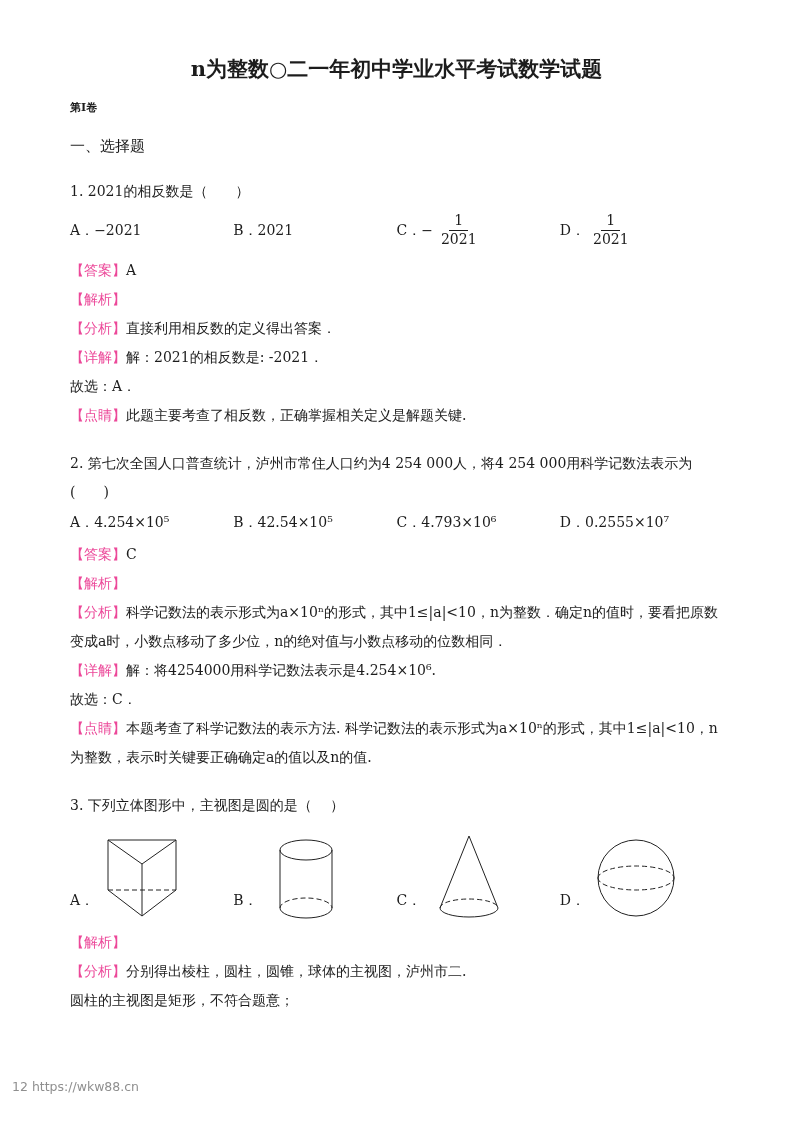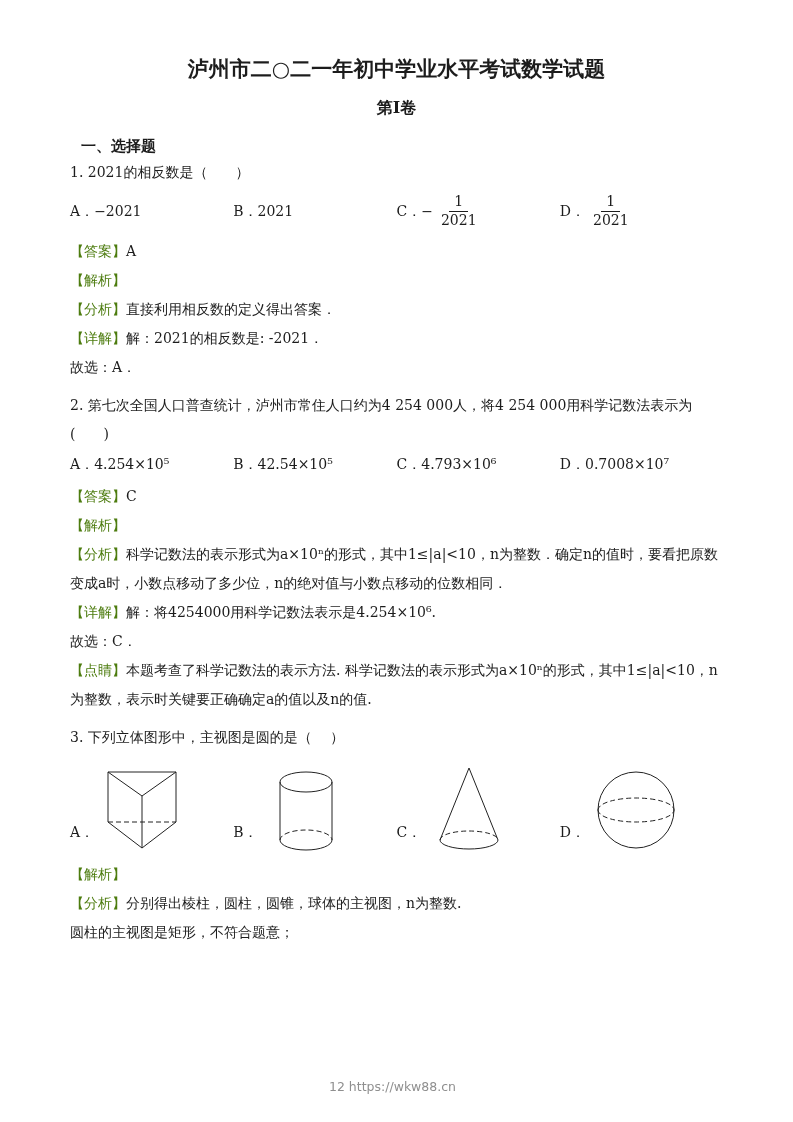--- a/index.html
+++ b/index.html
@@ -18,39 +18,37 @@
     padding: 54px 70px 0 70px;
     overflow: hidden;
   }
   .title {
     font-size: 21px;
     font-weight: 700;
     text-align: center;
     line-height: 30px;
   }
   .volume {
-    font-size: 16px;
+    font-size: 11px;
     font-weight: 700;
-    text-align: center;
     margin-top: 13px;
     line-height: 22px;
   }
   .section {
     font-size: 15px;
-    font-weight: 700;
+    font-weight: 400;
     margin-top: 15px;
     line-height: 24px;
-    margin-left: 11px;
   }
   .line, .stem {
     font-size: 14px;
     line-height: 29px;
   }
-  .stem { margin-top: 0; }
-  .lbl { color: #4d7c0f; }
+  .stem { margin-top: 19px; }
+  .lbl { color: #ec4899; }
   .options {
     display: flex;
     margin: 1px 0 3px 0;
   }
   .options .opt {
     flex: 1;
     display: flex;
     align-items: center;
     font-size: 14px;
     line-height: 29px;
@@ -81,32 +79,33 @@
   .figlabel {
     font-size: 14px;
     margin: 0 8px 16px 0;
   }
   .fig { display: block; }
   .fig * { fill: none; stroke: #222222; stroke-width: 1; }
   .qgap { margin-top: 9px; }
   .footer {
     position: absolute;
     left: 0; right: 8px; bottom: 28px;
-    text-align: center;
+    text-align: left;
     font-size: 12.5px;
     color: #8f8f8f;
     font-family: "DejaVu Sans", "Liberation Sans", sans-serif;
+    padding-left: 12px;
   }
 </style>
 </head>
 <body>
 
 <div class="page">
 
-  <h1 class="title">泸州市二○二一年初中学业水平考试数学试题</h1>
+  <h1 class="title">n为整数○二一年初中学业水平考试数学试题</h1>
   <h2 class="volume">第I卷</h2>
   <h3 class="section">一、选择题</h3>
 
   <div>
     <p class="stem">1. 2021的相反数是（　　）</p>
 
     <div class="options tallrow">
       <span class="opt">
         <span>A．</span>
           <span>−2021</span>
@@ -138,41 +137,44 @@
     <p class="line">
       <span class="lbl">【解析】</span>
     </p>
     <p class="line">
       <span class="lbl">【分析】</span><span>直接利用相反数的定义得出答案．</span>
     </p>
     <p class="line">
       <span class="lbl">【详解】</span><span>解：2021的相反数是: -2021．</span>
     </p>
     <p class="line">故选：A．</p>
+    <p class="line">
+      <span class="lbl">【点睛】</span><span>此题主要考查了相反数，正确掌握相关定义是解题关键.</span>
+    </p>
   </div>
 
   <div class="qgap">
     <p class="stem">2. 第七次全国人口普查统计，泸州市常住人口约为4 254 000人，将4 254 000用科学记数法表示为(　　)</p>
 
     <div class="options">
       <span class="opt">
         <span>A．</span>
           <span>4.254×10⁵</span>
       </span>
       <span class="opt">
         <span>B．</span>
           <span>42.54×10⁵</span>
       </span>
       <span class="opt">
         <span>C．</span>
           <span>4.793×10⁶</span>
       </span>
       <span class="opt">
         <span>D．</span>
-          <span>0.7008×10⁷</span>
+          <span>0.2555×10⁷</span>
       </span>
     </div>
 
     <p class="line">
       <span class="lbl">【答案】</span><span>C</span>
     </p>
     <p class="line">
       <span class="lbl">【解析】</span>
     </p>
     <p class="line">
@@ -228,20 +230,20 @@
           <path d="M5 52 A38 12 0 0 0 81 52" stroke-dasharray="5,3"></path>
           <path d="M5 52 A38 12 0 0 1 81 52" stroke-dasharray="5,3"></path>
         </svg>
       </span>
     </div>
 
     <p class="line">
       <span class="lbl">【解析】</span>
     </p>
     <p class="line">
-      <span class="lbl">【分析】</span><span>分别得出棱柱，圆柱，圆锥，球体的主视图，n为整数.</span>
+      <span class="lbl">【分析】</span><span>分别得出棱柱，圆柱，圆锥，球体的主视图，泸州市二.</span>
     </p>
     <p class="line">圆柱的主视图是矩形，不符合题意；</p>
   </div>
 
   <div class="footer">12 https://wkw88.cn</div>
 
 </div>
 
 </body></html>

